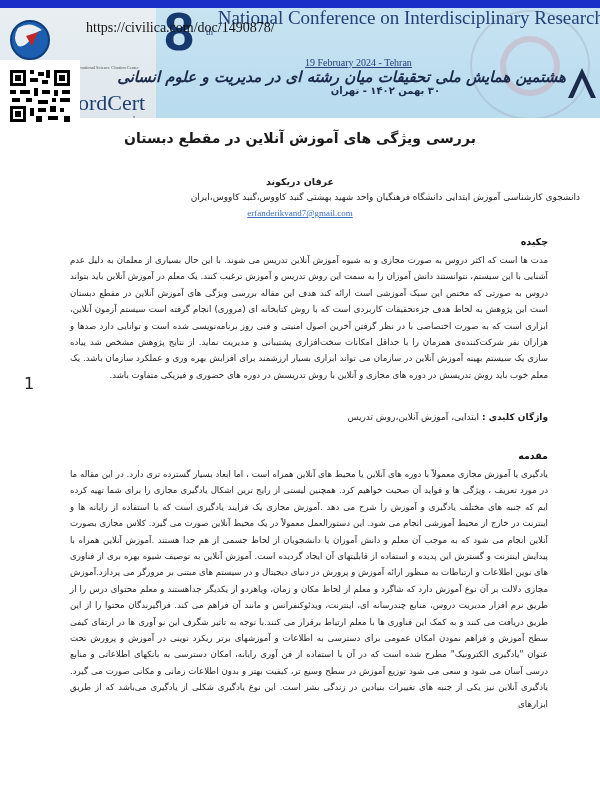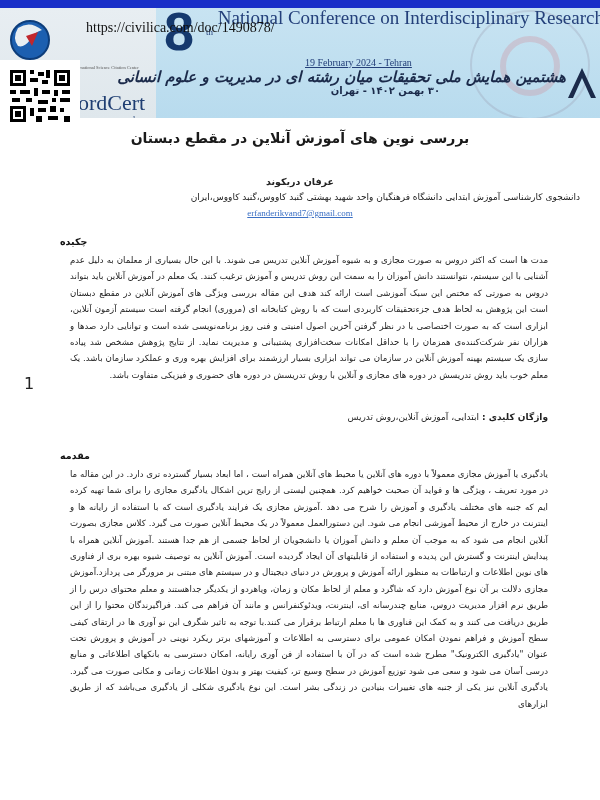--- a/index.html
+++ b/index.html
@@ -100,21 +100,21 @@
   }
   .author-affil {
     position: absolute; left: 80px; top: 192px; width: 500px; direction: rtl; text-align: right;
     font-size: 9px; color: #222; white-space: nowrap;
   }
   .author-email {
     position: absolute; left: 200px; top: 208px; width: 200px; text-align: center;
     font-family: "Liberation Serif", serif; font-size: 9px; color: #3a6fc4; text-decoration: underline;
   }
   .section-heading {
-    position: absolute; left: 60px; width: 488px; direction: rtl; text-align: left;
+    position: absolute; left: 60px; width: 488px; direction: rtl; text-align: right;
     font-size: 9.5px; font-weight: bold; color: #111;
   }
   .para {
     position: absolute; left: 70px; width: 478px; direction: rtl; text-align: justify;
     text-align-last: right; font-size: 8.6px; line-height: 16.4px; color: #222;
   }
   .keywords {
     position: absolute; left: 60px; top: 412px; width: 488px; direction: rtl; text-align: right;
     font-size: 9px; color: #222;
   }
@@ -191,21 +191,21 @@
       <rect x="42" y="38" width="6" height="6" fill="#000"></rect>
     <rect x="52" y="40" width="4" height="4" fill="#000"></rect>
       <rect x="28" y="48" width="6" height="6" fill="#000"></rect>
       <rect x="40" y="48" width="10" height="4" fill="#000"></rect>
       <rect x="56" y="48" width="6" height="6" fill="#000"></rect>
   </svg>
 </div>
 
 <a class="url-link">https://civilica.com/doc/1490878/</a>
 
-<div class="doc-title">بررسی نوین های آموزش آنلاین در مقطع دبستان</div>
+<div class="doc-title">بررسی ویژگی های آموزش آنلاین در مقطع دبستان</div>
 
 <div class="author-name">عرفان دریکوند</div>
 <div class="author-affil">دانشجوی کارشناسی آموزش ابتدایی دانشگاه فرهنگیان واحد شهید بهشتی گنبد کاووس،گنبد کاووس،ایران</div>
 <a class="author-email">erfanderikvand7@gmail.com</a>
 
 <div class="section-heading" style="top:236px;">چکیده</div>
 <div class="para" style="top:252px;">مدت ها است که اکثر دروس به صورت مجازی و به شیوه آموزش آنلاین تدریس می شوند. با این حال بسیاری از معلمان به دلیل عدم آشنایی با این سیستم، نتوانستند دانش آموزان را به سمت این روش تدریس و آموزش ترغیب کنند. یک معلم در آموزش آنلاین باید بتواند دروس به صورتی که مختص این سبک آموزشی است ارائه کند هدف این مقاله بررسی ویژگی های آموزش آنلاین در مقطع دبستان است این پژوهش به لحاظ هدف جزءتحقیقات کاربردی است که با روش کتابخانه ای (مروری) انجام گرفته است سیستم آزمون آنلاین، ابزاری است که به صورت اختصاصی با در نظر گرفتن آخرین اصول امنیتی و فنی روز برنامه‌نویسی شده است و توانایی دارد صدها و هزاران نفر شرکت‌کننده‌ی همزمان را با حداقل امکانات سخت‌افزاری پشتیبانی و مدیریت نماید. از نتایج پژوهش مشخص شد پیاده سازی یک سیستم بهینه آموزش آنلاین در سازمان می تواند ابزاری بسیار ارزشمند برای افزایش بهره وری و عملکرد سازمان باشد. یک معلم خوب باید روش تدریسش در دوره های مجازی و آنلاین با روش تدریسش در دوره های حضوری و فیزیکی متفاوت باشد.</div>
 
 <div class="keywords"><b>واژگان کلیدی :</b> <span>ابتدایی، آموزش آنلاین،روش تدریس</span></div>
 

